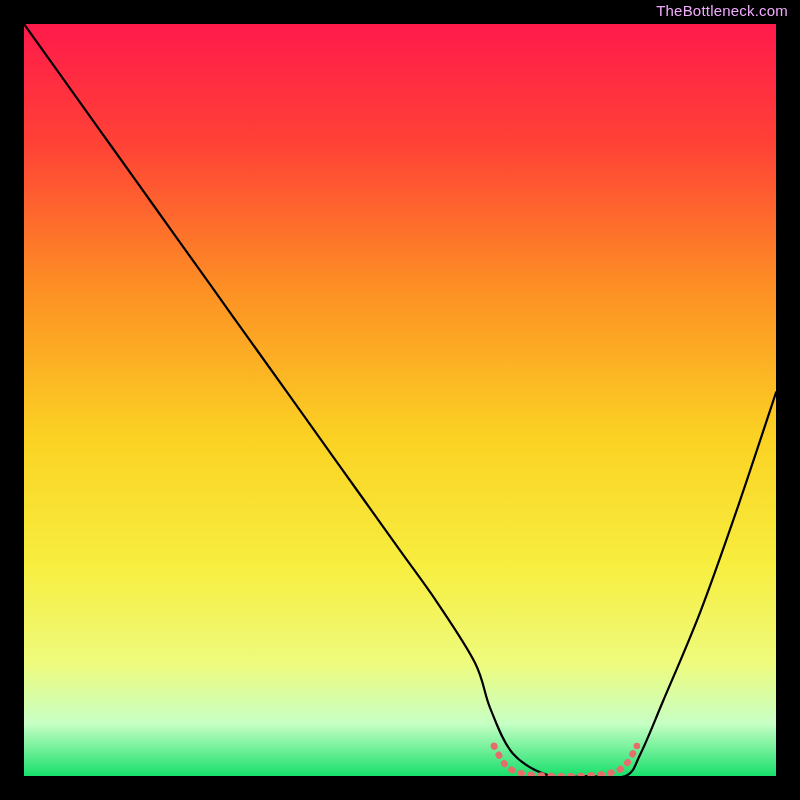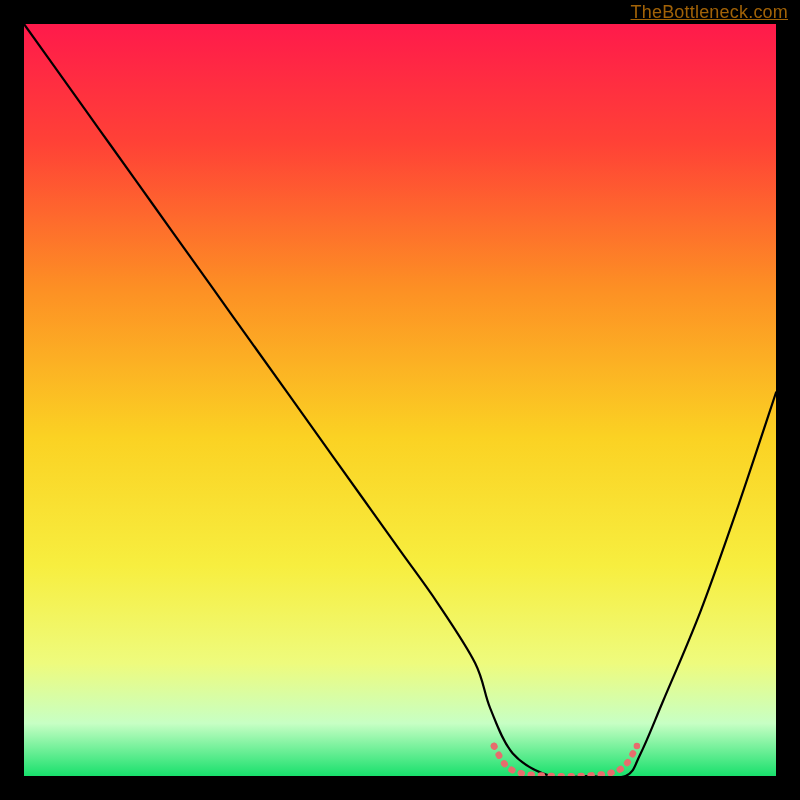--- a/index.html
+++ b/index.html
@@ -21,25 +21,24 @@
     position: absolute;
     left: 24px;
     top: 24px;
     width: 752px;
     height: 752px;
   }
   .watermark {
     position: absolute;
     top: 2px;
     right: 12px;
-    color: #a16207;
-    font-size: 18px;
+    color: #f0abfc;
+    font-size: 15px;
     font-weight: 500;
     letter-spacing: 0.2px;
-    text-decoration: underline;
   }
   svg { display: block; }
 </style>
 </head>
 <body>
 
 <div class="frame">
 
   <div class="watermark">TheBottleneck.com</div>
 

